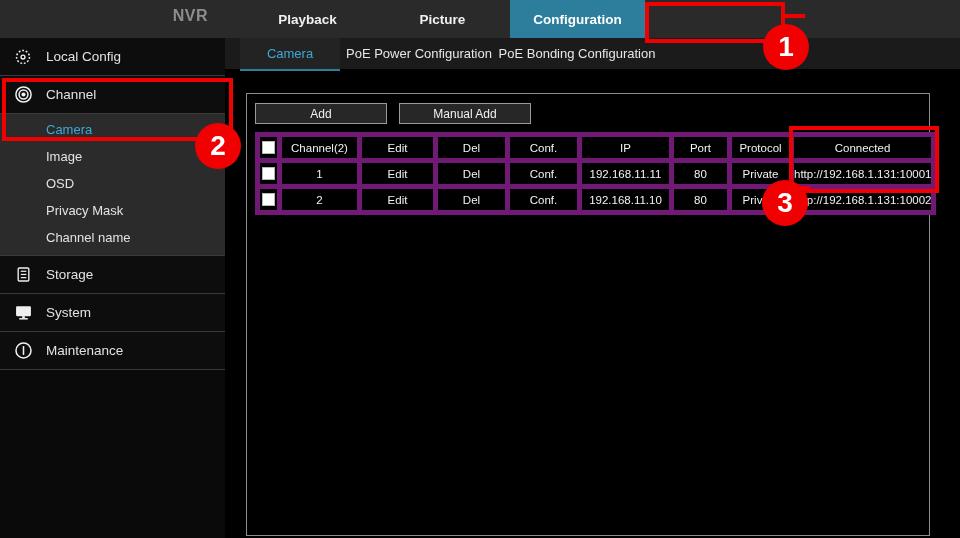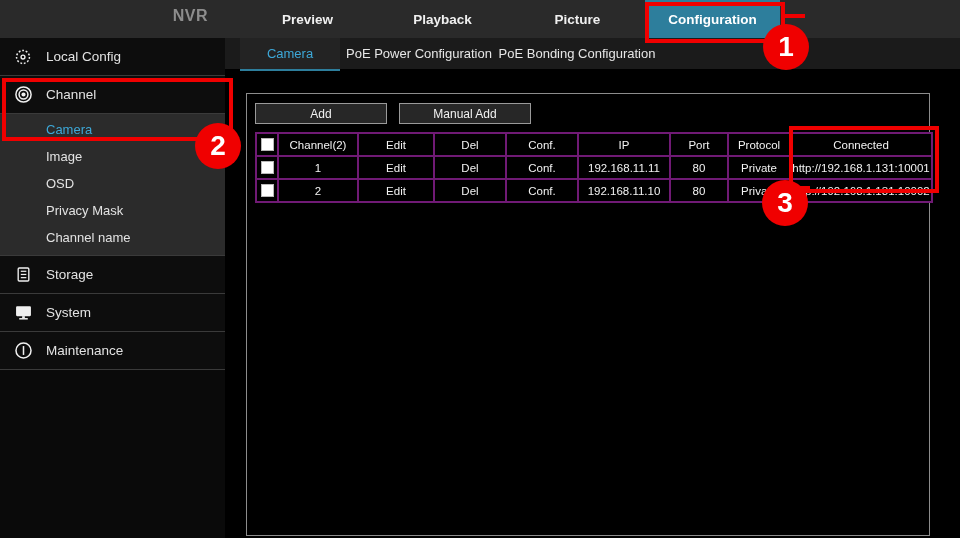--- a/index.html
+++ b/index.html
@@ -175,21 +175,21 @@
   
   table.grid {
     position: absolute;
     left: 8px; top: 38px;
     border-collapse: collapse;
     table-layout: fixed;
     width: 676px;
     background: #000;
   }
   table.grid th, table.grid td {
-    border: 2px solid #701a75;
+    border: 5px solid #701a75;
     height: 21px;
     font-size: 11.5px;
     font-weight: normal;
     text-align: center;
     color: #f2f2f2;
     padding: 0;
     overflow: hidden;
     white-space: nowrap;
   }
   table.grid th { font-weight: normal; }
@@ -237,21 +237,20 @@
   }
 </style>
 </head>
 <body>
 
 <div id="app">
 
   <div class="topbar">
     <div class="brand">NVR</div>
     <div class="topnav">
-      <div class="tab">Preview</div>
       <div class="tab">Playback</div>
       <div class="tab">Picture</div>
       <div class="tab active">Configuration</div>
     </div>
   </div>
 
   <div class="sidebar">
 
     <div class="side-group-hdr">
       <span class="ico">

